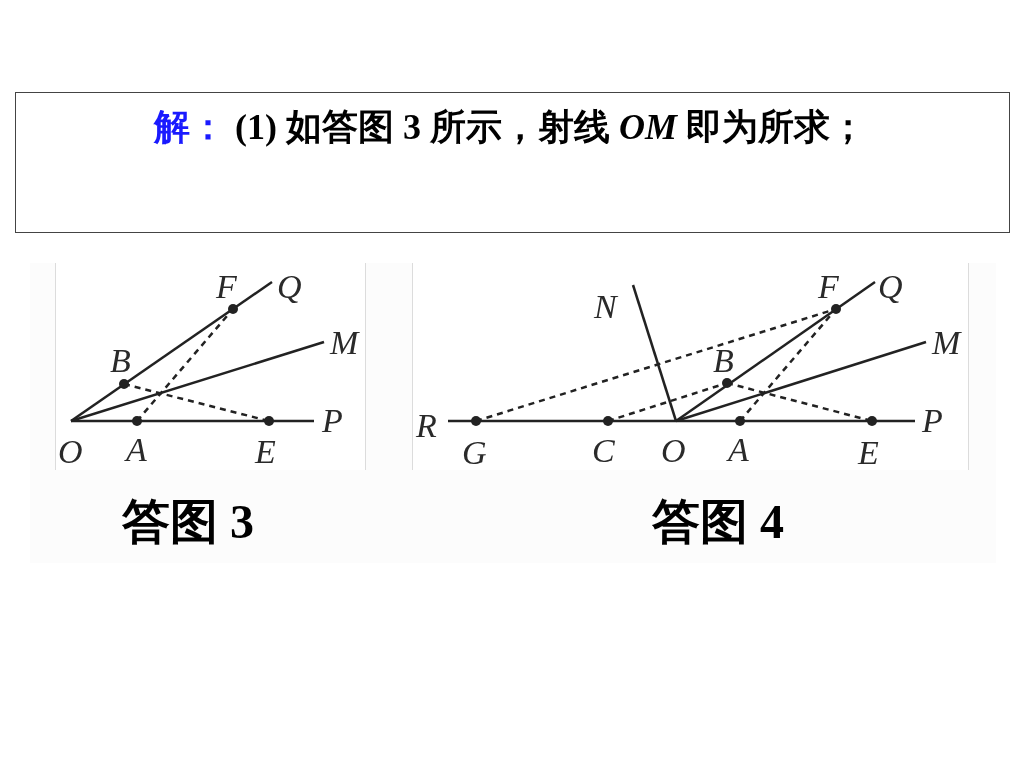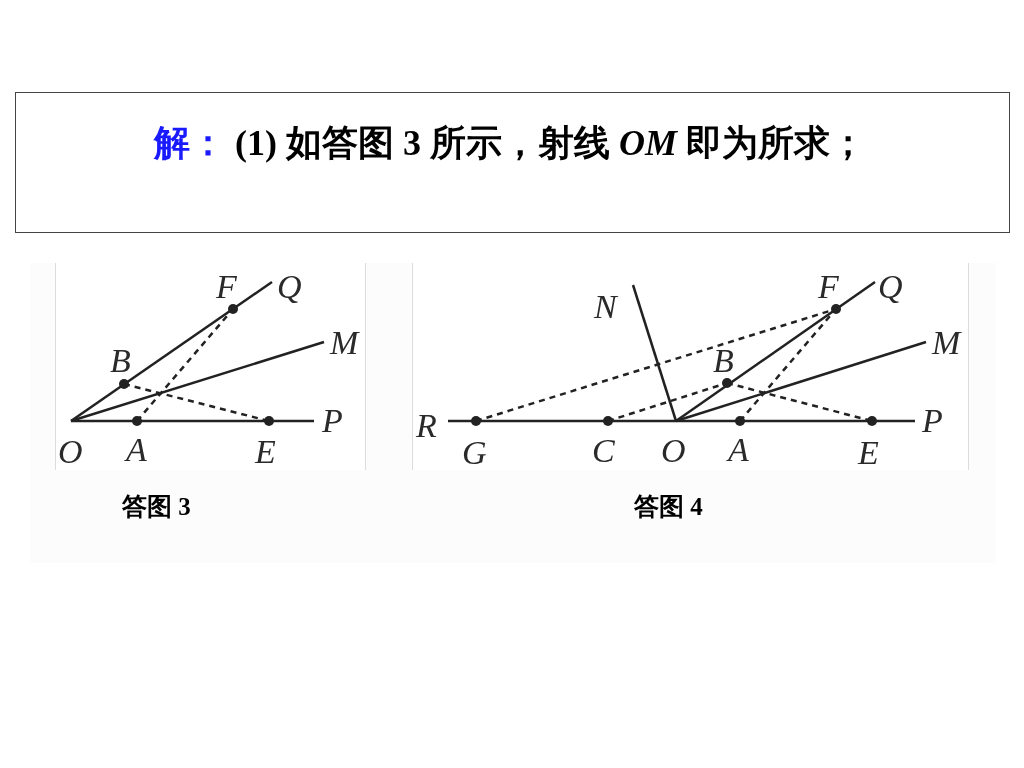--- a/index.html
+++ b/index.html
@@ -6,45 +6,45 @@
   body {
     width: 1024px; height: 768px; background: #ffffff; position: relative; overflow: hidden;
     font-family: "Liberation Serif", "DejaVu Serif", serif;
   }
   .answer-box {
     position: absolute; left: 15px; top: 92px; width: 995px; height: 141px;
     border: 1.5px solid #444; box-sizing: border-box; background: #fff;
   }
   .line {
     position: absolute; white-space: nowrap; font-size: 36px; font-weight: bold; color: #000;
-    font-family: "Liberation Serif", "DejaVu Serif", serif; letter-spacing: 0px; margin-top: 16px;
+    font-family: "Liberation Serif", "DejaVu Serif", serif; letter-spacing: 0px;
   }
   .line-1 { left: 138px; top: 10px; }
   .line-2 { left: 108px; top: 70px; }
   .label-solve { color: #1a1aff; }
   .it { font-style: italic; }
   .img-bg {
     position: absolute; left: 30px; top: 263px; width: 966px; height: 300px; background: #fcfcfc;
   }
   .panel {
     position: absolute; top: 263px; height: 207px; background: #ffffff;
     border-left: 1px solid #dcdcdc; border-right: 1px solid #dcdcdc; box-sizing: border-box;
   }
   .panel-3 { left: 55px; width: 311px; }
   .panel-4 { left: 412px; width: 557px; }
   svg.fig { position: absolute; left: 0; top: 0; width: 1024px; height: 768px; }
   .pt-label {
     font-family: "Liberation Serif", "DejaVu Serif", serif; font-style: italic; font-size: 34px; fill: #2a2a2a;
   }
   .caption {
-    position: absolute; top: 490px; font-size: 25px; font-weight: bold; color: #000;
+    position: absolute; top: 490px; font-size: 48px; font-weight: bold; color: #000;
     font-family: "Liberation Serif", "DejaVu Serif", serif;
   }
   .caption-3 { left: 122px; }
-  .caption-4 { left: 634px; }
+  .caption-4 { left: 652px; }
 </style>
 </head>
 <body>
 
 <div class="answer-box">
   <div class="line line-1">
     <span class="label-solve">解：</span>
     <span>(1) 如答图 3 所示，射线 </span><span class="it">OM</span><span> 即为所求；</span>
   </div>
 </div>

